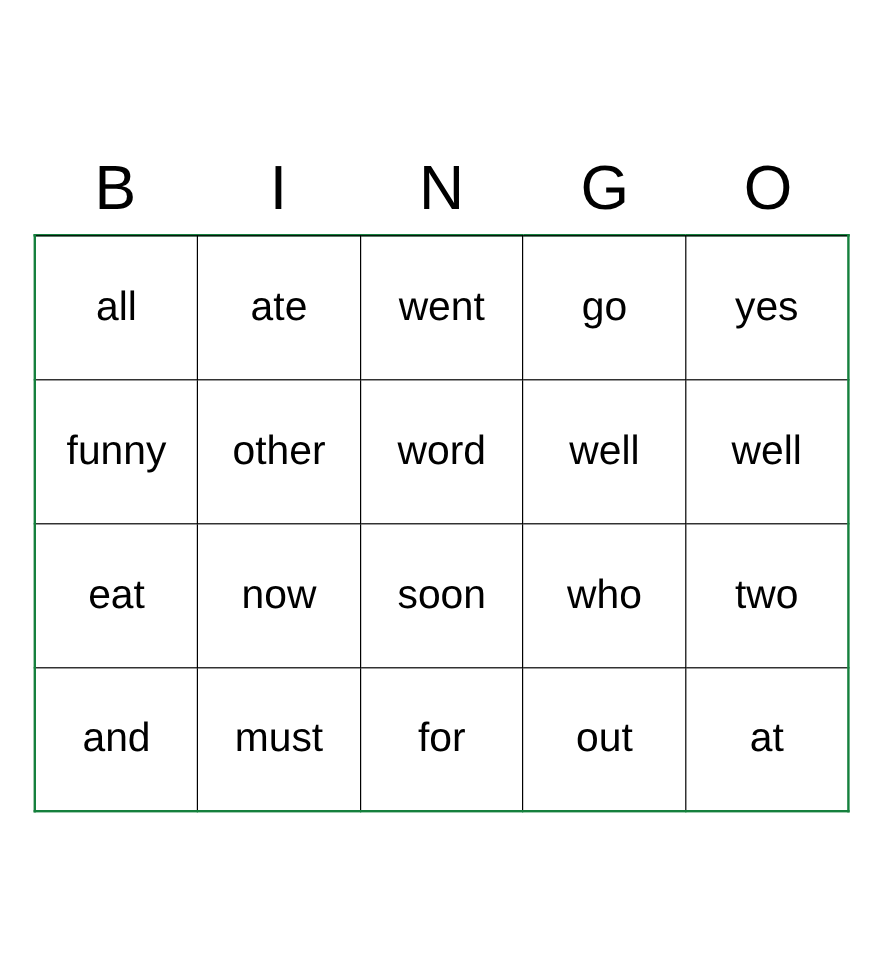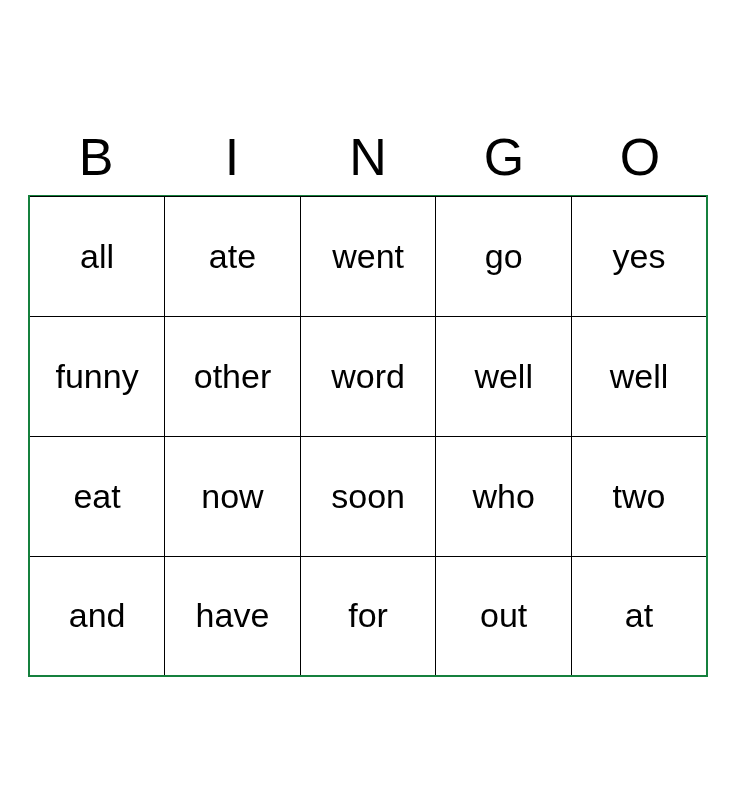--- a/index.html
+++ b/index.html
@@ -90,20 +90,20 @@
         </tr>
         <tr>
           <td>eat</td>
           <td>now</td>
           <td>soon</td>
           <td>who</td>
           <td>two</td>
         </tr>
         <tr>
           <td>and</td>
-          <td>have</td>
+          <td>must</td>
           <td>for</td>
           <td>out</td>
           <td>at</td>
         </tr>
       </tbody>
   </table>
 </div>
 
 </body></html>

